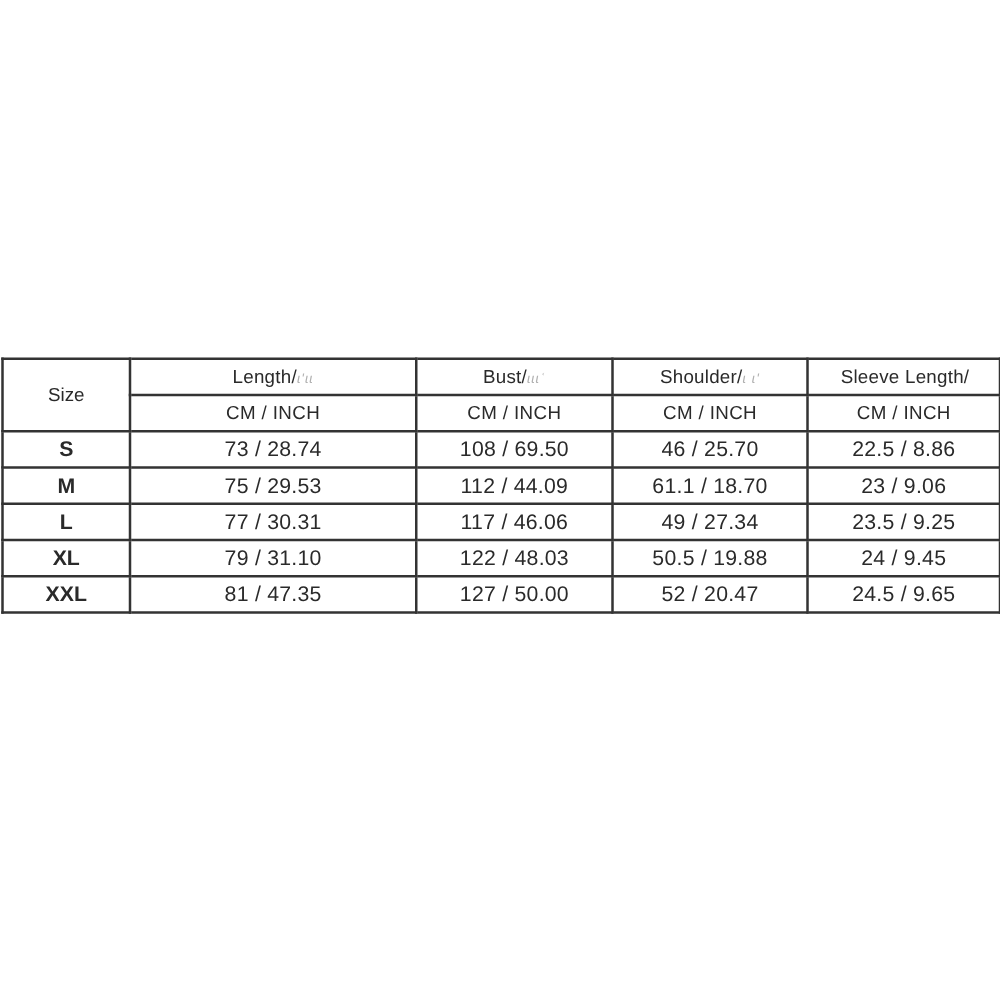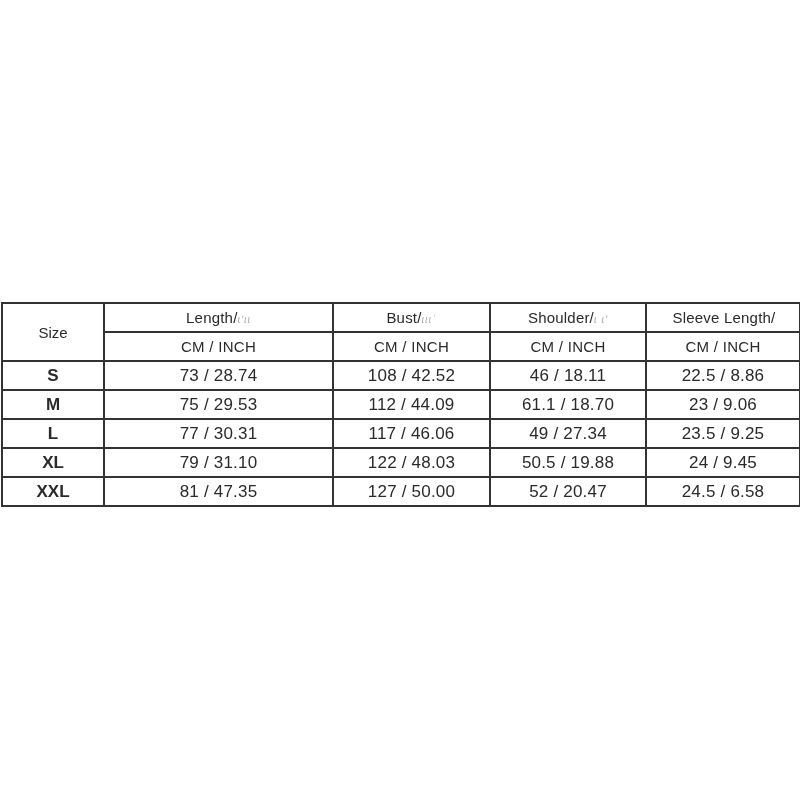--- a/index.html
+++ b/index.html
@@ -11,21 +11,21 @@
       width: 800px;
       height: 800px;
       position: relative;
       overflow: hidden;
       font-family: "Liberation Sans", "DejaVu Sans", sans-serif;
       color: #2a2a2a;
     }
     .size-table {
       position: absolute;
       left: 1px;
-      top: 302px;
+      top: 286px;
       width: 798px;
       border-collapse: collapse;
       table-layout: fixed;
     }
     .size-table td, .size-table th {
       border: 2px solid #333333;
       text-align: center;
       vertical-align: middle;
       padding: 0;
       height: 27px;
@@ -87,22 +87,22 @@
   </tr>
   <tr>
     <td class="unit">CM  /  INCH</td>
     <td class="unit">CM  /  INCH</td>
     <td class="unit">CM  /  INCH</td>
     <td class="unit">CM  /  INCH</td>
   </tr>
   <tr>
     <td class="size-label">S</td>
     <td class="val">73 / 28.74</td>
-    <td class="val">108 / 42.52</td>
-    <td class="val">46 / 18.11</td>
+    <td class="val">108 / 69.50</td>
+    <td class="val">46 / 25.70</td>
     <td class="val">22.5 / 8.86</td>
   </tr>
   <tr>
     <td class="size-label">M</td>
     <td class="val">75 / 29.53</td>
     <td class="val">112 / 44.09</td>
     <td class="val">61.1 / 18.70</td>
     <td class="val">23 / 9.06</td>
   </tr>
   <tr>
@@ -117,16 +117,16 @@
     <td class="val">79 / 31.10</td>
     <td class="val">122 / 48.03</td>
     <td class="val">50.5 / 19.88</td>
     <td class="val">24 / 9.45</td>
   </tr>
   <tr>
     <td class="size-label">XXL</td>
     <td class="val">81 / 47.35</td>
     <td class="val">127 / 50.00</td>
     <td class="val">52 / 20.47</td>
-    <td class="val">24.5 / 6.58</td>
+    <td class="val">24.5 / 9.65</td>
   </tr>
 </tbody>
   </table>
 
 </body></html>

